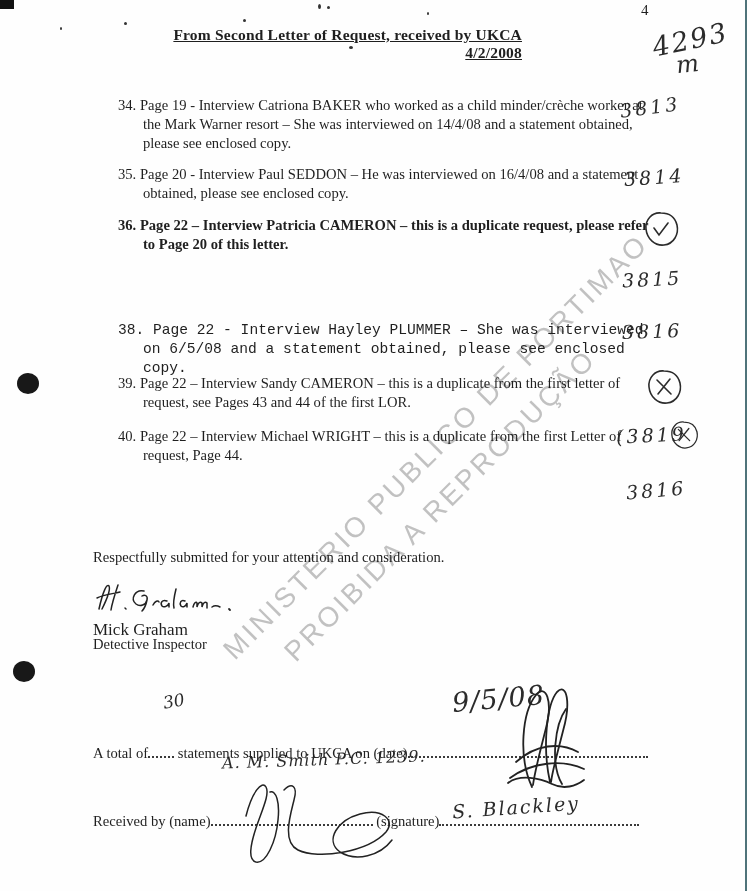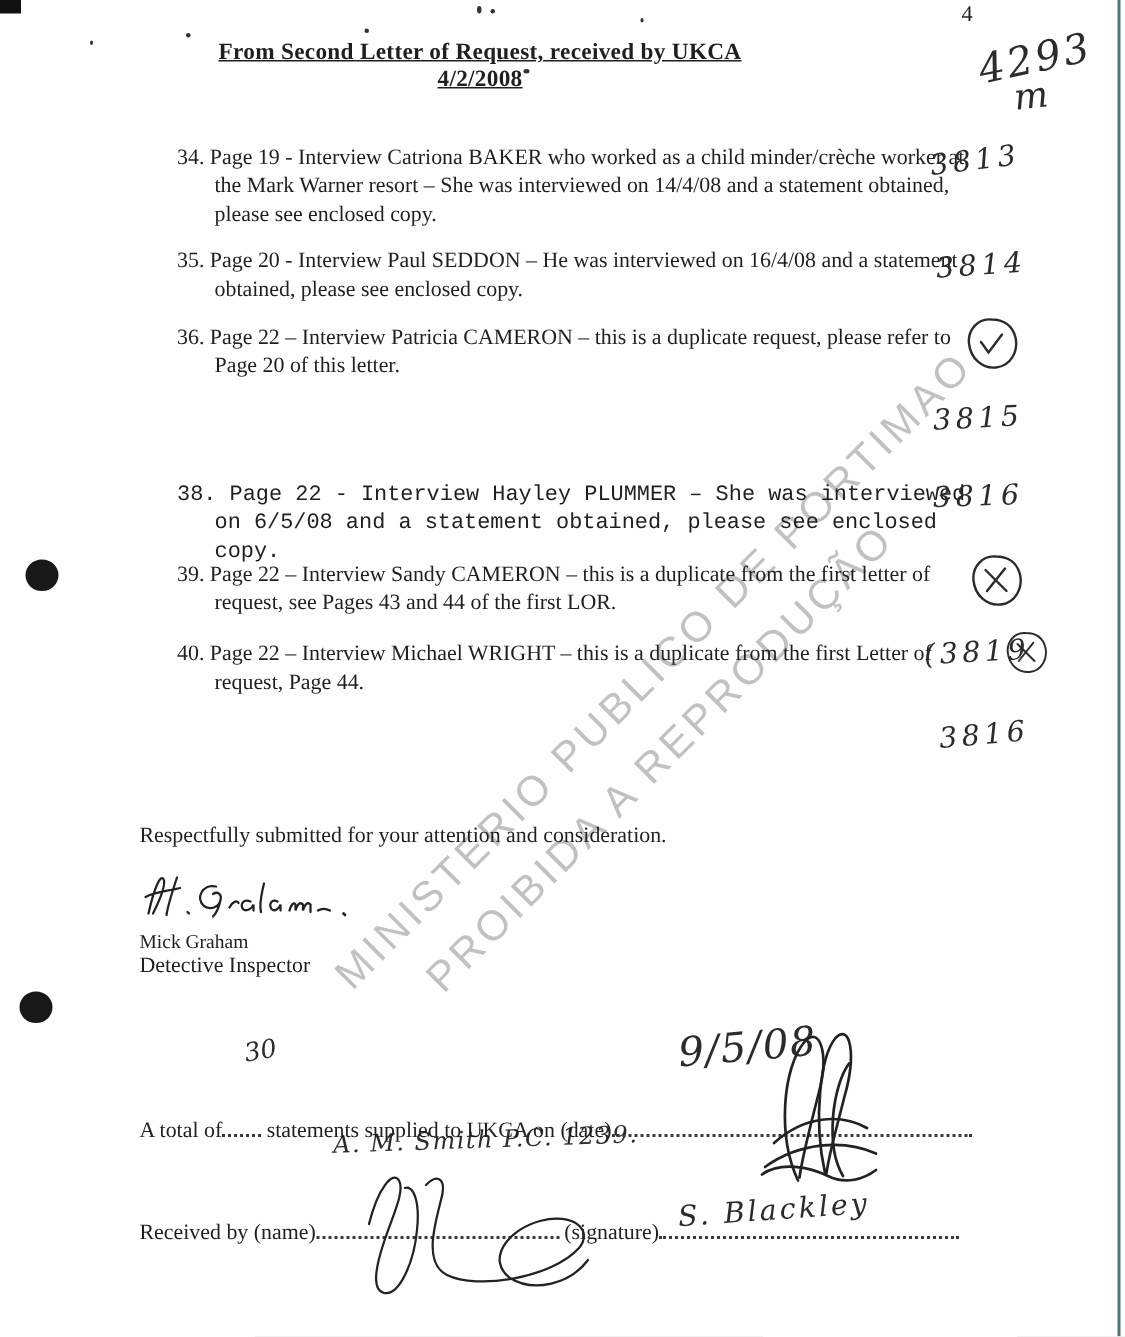--- a/index.html
+++ b/index.html
@@ -10,21 +10,21 @@
   }
   
   .scan-edge { position:absolute; top:0; right:3px; width:2px; height:891px; background:#4f737a; }
   .corner-mark { position:absolute; left:0; top:0; width:14px; height:9px; background:#111; }
   .speck { position:absolute; background:#333; border-radius:50%; }
   .punch-dot { position:absolute; width:22px; height:21px; background:#181818; border-radius:50%; }
 
   .page-number { position:absolute; left:641px; top:2px; font-size:15px; }
 
   .header {
-    position:absolute; left:118px; top:26px; width:404px; text-align:center;
+    position:absolute; left:118px; top:26px; width:404px; text-align:right;
     font-size:15.5px; font-weight:bold; text-decoration:underline; letter-spacing:.2px;
   }
 
   .item {
     position:absolute; left:118px; width:512px;
     font-size:14.6px; line-height:19px;
     padding-left:25px; text-indent:-25px;
   }
   .item .num { display:inline; }
 
@@ -37,21 +37,21 @@
   .mark-svg { position:absolute; }
   .mark-svg path, .mark-svg ellipse { fill:none; stroke:#2b2b2b; stroke-width:1.6; stroke-linecap:round; }
 
   .watermark {
     position:absolute; font-family:"Liberation Sans", sans-serif;
     color:#b3b3b3; font-size:28px; letter-spacing:3px; white-space:nowrap;
     transform:rotate(-45deg); opacity:.8; z-index:0;
   }
 
   .closing-line { position:absolute; left:93px; top:549px; font-size:14.6px; }
-  .sender-name { position:absolute; left:93px; top:620px; font-size:13px; }
+  .sender-name { position:absolute; left:93px; top:620px; font-size:17px; }
   .sender-title { position:absolute; left:93px; top:636px; font-size:14.6px; }
 
   .sig-svg { position:absolute; }
   .sig-svg path { fill:none; stroke:#222; stroke-linecap:round; }
 
   .formline {
     position:absolute; left:93px; font-size:14.6px; white-space:nowrap; z-index:1;
   }
   .dots {
     display:inline-block; border-bottom:2px dotted #3a3a3a;
@@ -80,21 +80,21 @@
   <div class="punch-dot" style="left:13px; top:661px;"></div>
 
   <div class="page-number">4</div>
   <div class="hw" style="left:652px; top:24px; font-size:27px; letter-spacing:2px; transform:rotate(-12deg);">4293</div>
   <div class="hw" style="left:676px; top:50px; font-size:24px; transform:rotate(-6deg);">m</div>
 
   <div class="header">From Second Letter of Request, received by UKCA 4/2/2008</div>
 
   <div class="item" style="top:96px;"><span class="num">34.</span> <span>Page 19 - Interview Catriona BAKER who worked as a child minder/crèche worker at the Mark Warner resort – She was interviewed on 14/4/08 and a statement obtained, please see enclosed copy.</span></div>
   <div class="item" style="top:165px;"><span class="num">35.</span> <span>Page 20 - Interview Paul SEDDON – He was interviewed on 16/4/08 and a statement obtained, please see enclosed copy.</span></div>
-  <div class="item" style="top:216px;"><span class="num">36.</span> <span>Page 22 – Interview Patricia CAMERON – this is a duplicate request, please refer to Page 20 of this letter.</span></div>
+  <div class="item" style="top:216px;font-weight:bold;"><span class="num">36.</span> <span>Page 22 – Interview Patricia CAMERON – this is a duplicate request, please refer to Page 20 of this letter.</span></div>
   <div class="item" style="top:321px;font-family:Liberation Mono, monospace;"><span class="num">38.</span> <span>Page 22 - Interview Hayley PLUMMER – She was interviewed on 6/5/08 and a statement obtained, please see enclosed copy.</span></div>
   <div class="item" style="top:374px;"><span class="num">39.</span> <span>Page 22 – Interview Sandy CAMERON – this is a duplicate from the first letter of request, see Pages 43 and 44 of the first LOR.</span></div>
   <div class="item" style="top:427px;"><span class="num">40.</span> <span>Page 22 – Interview Michael WRIGHT – this is a duplicate from the first Letter of request, Page 44.</span></div>
 
   <div class="hw hw-num" style="left:620px; top:96px; transform:rotate(-7deg);">3813</div>
   <div class="hw hw-num" style="left:624px; top:166px; transform:rotate(-4deg);">3814</div>
   <svg class="mark-svg" style="left:640px; top:208px;" width="42" height="42" viewBox="0 0 42 42">
     <path d="M21 5 C12 4 5 12 6 21 C7 31 15 38 24 37 C34 36 39 26 37 17 C35 9 29 5 21 5 Z"></path>
     <path d="M14 20 L19 27 L28 15"></path>
   </svg>

